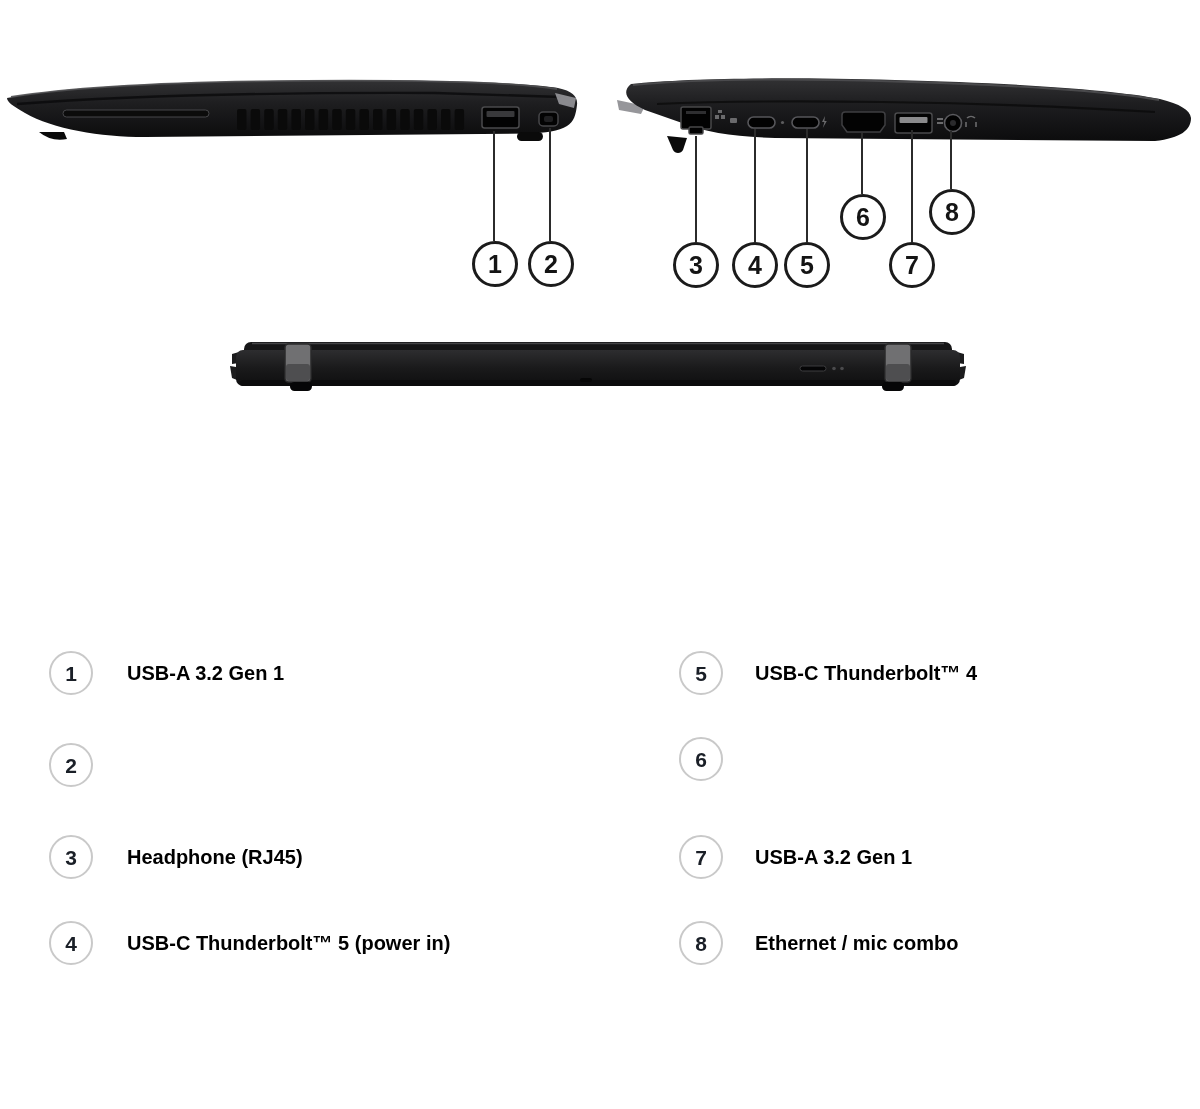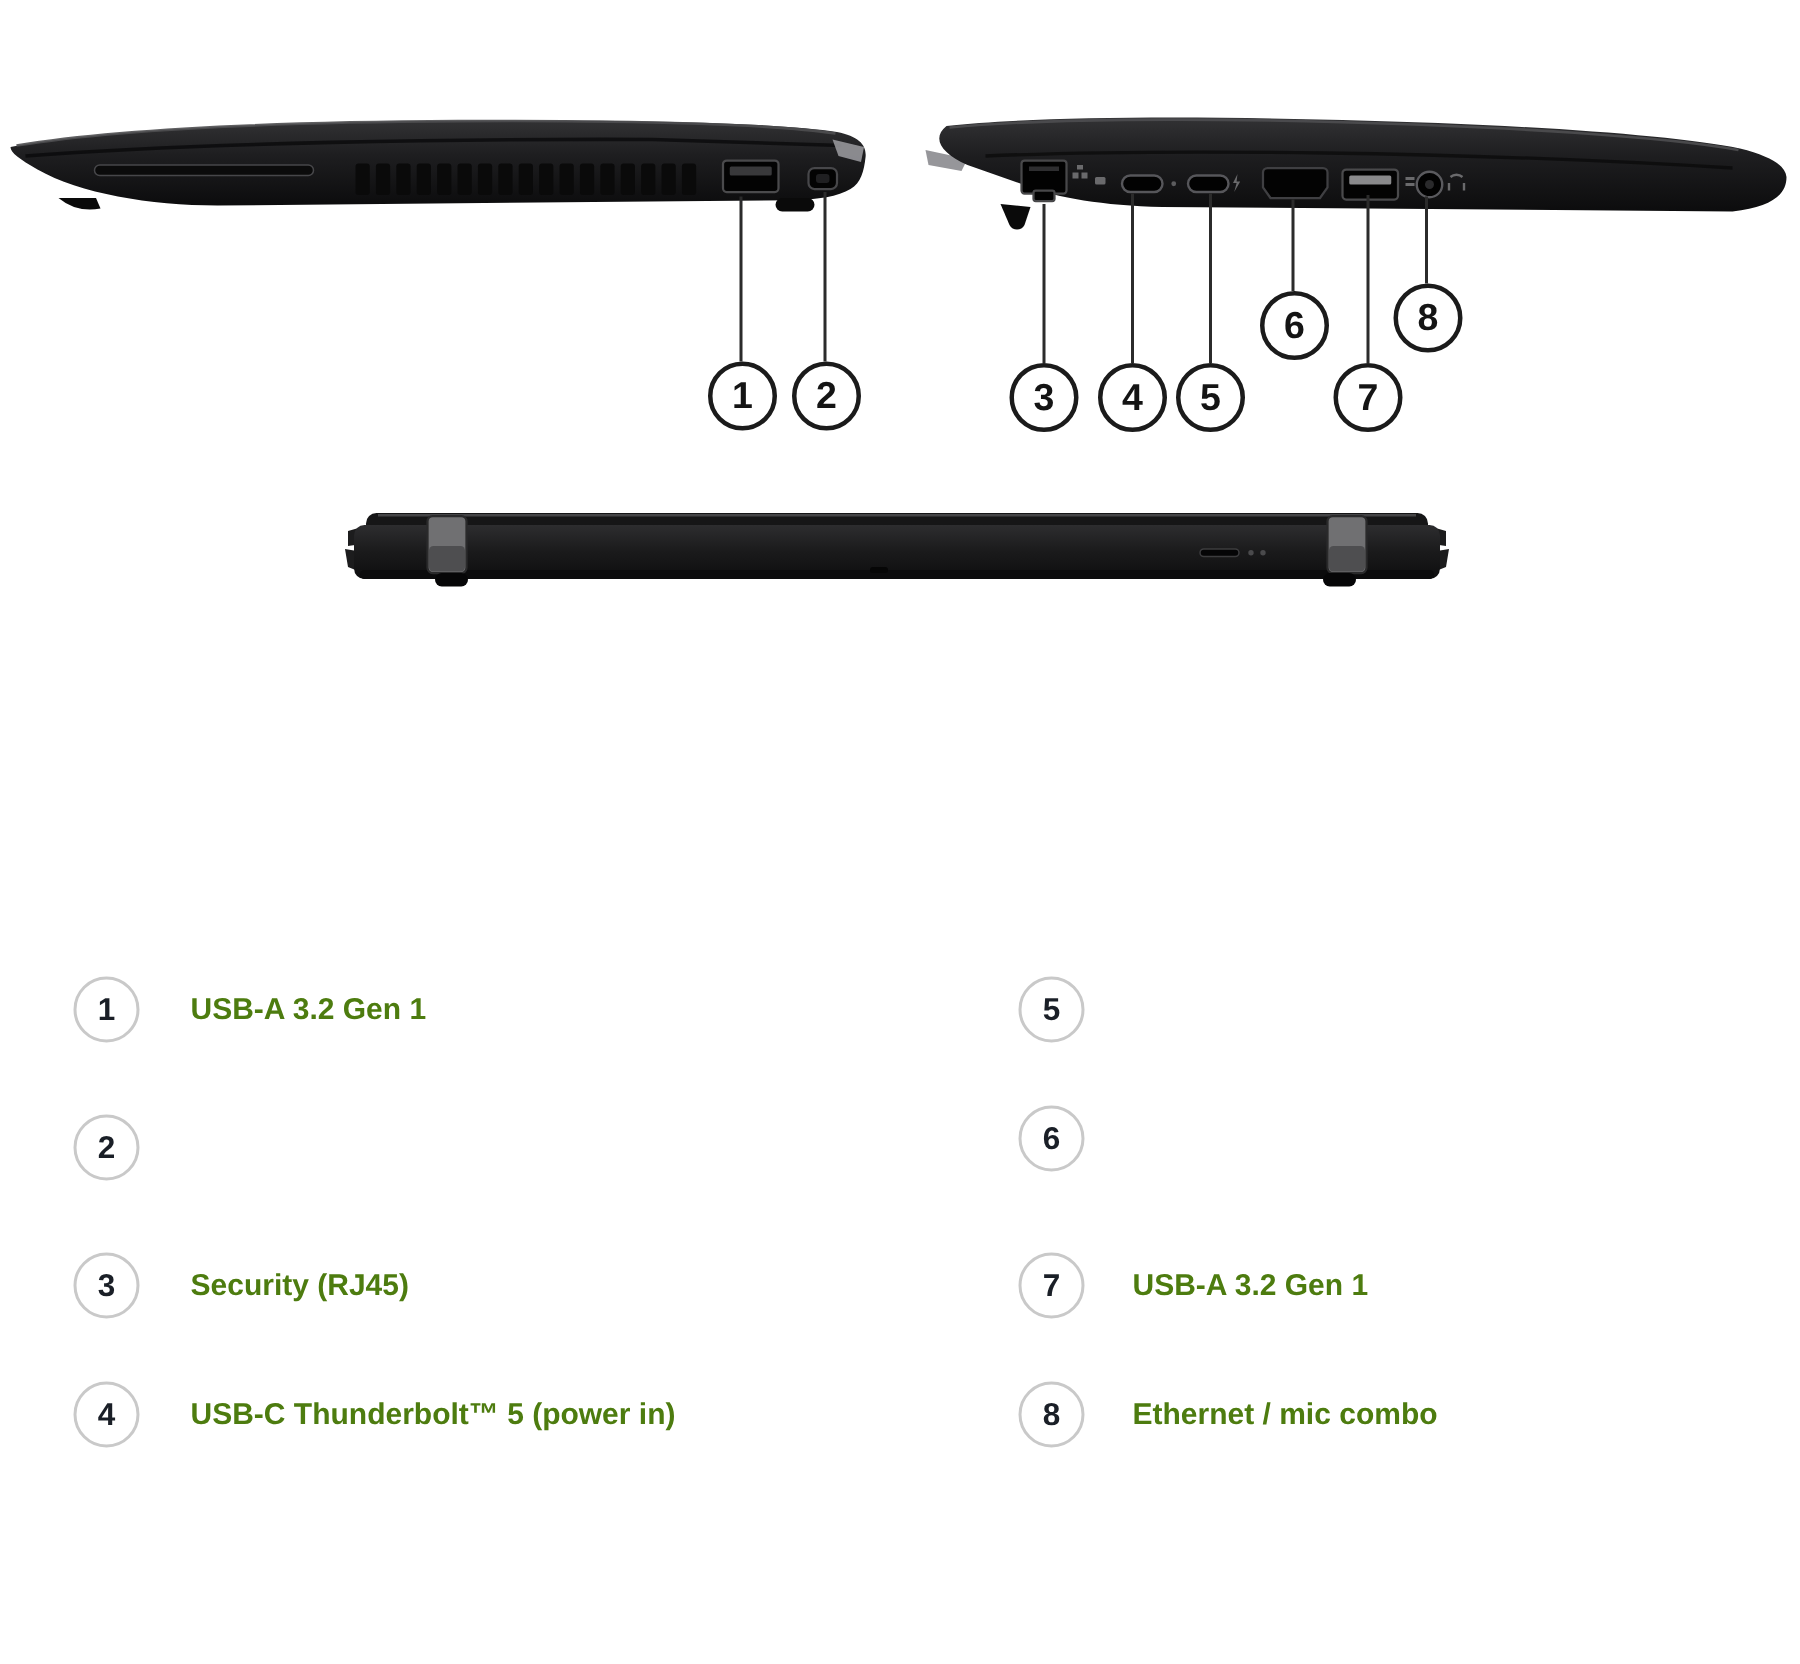--- a/index.html
+++ b/index.html
@@ -19,21 +19,21 @@
   
   .legend-row{position:absolute;display:flex;align-items:center;}
   .legend-row.col-left{left:49px;gap:34px;}
   .legend-row.col-right{left:679px;gap:32px;}
   .legend-circle{
     flex:0 0 auto;width:40px;height:40px;border:2px solid #c9c9c9;border-radius:50%;
     display:flex;align-items:center;justify-content:center;
     font-size:21px;font-weight:700;color:#1a1f27;line-height:1;background:#fff;
   }
   .legend-label{
-    font-size:20px;font-weight:700;color:#4d7c0f;line-height:1.3;max-width:420px;
+    font-size:20px;font-weight:700;color:#000000;line-height:1.3;max-width:420px;
   }
   svg{display:block;}
 </style>
 </head>
 <body>
 
 <div class="stage">
 
   <svg class="abs" style="left:5px;top:76px;" width="578" height="74" viewBox="0 0 578 74">
     <defs>
@@ -216,33 +216,34 @@
   </div>
   <div class="legend-row col-left" style="top:743px;">
     <div class="legend-circle">
       <span>2</span>
     </div>
   </div>
   <div class="legend-row col-left" style="top:835px;">
     <div class="legend-circle">
       <span>3</span>
     </div>
-    <div class="legend-label">Security (RJ45)</div>
+    <div class="legend-label">Headphone (RJ45)</div>
   </div>
   <div class="legend-row col-left" style="top:921px;">
     <div class="legend-circle">
       <span>4</span>
     </div>
     <div class="legend-label">USB-C Thunderbolt™ 5 (power in)</div>
   </div>
 
   <div class="legend-row col-right" style="top:651px;">
     <div class="legend-circle">
       <span>5</span>
     </div>
+    <div class="legend-label">USB-C Thunderbolt™ 4</div>
   </div>
   <div class="legend-row col-right" style="top:737px;">
     <div class="legend-circle">
       <span>6</span>
     </div>
   </div>
   <div class="legend-row col-right" style="top:835px;">
     <div class="legend-circle">
       <span>7</span>
     </div>

